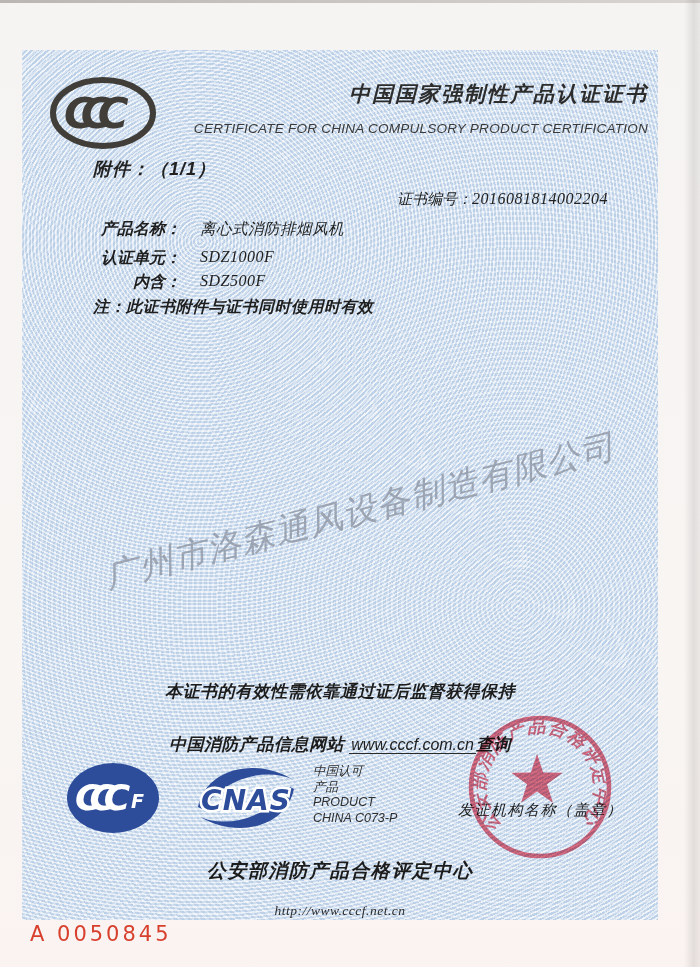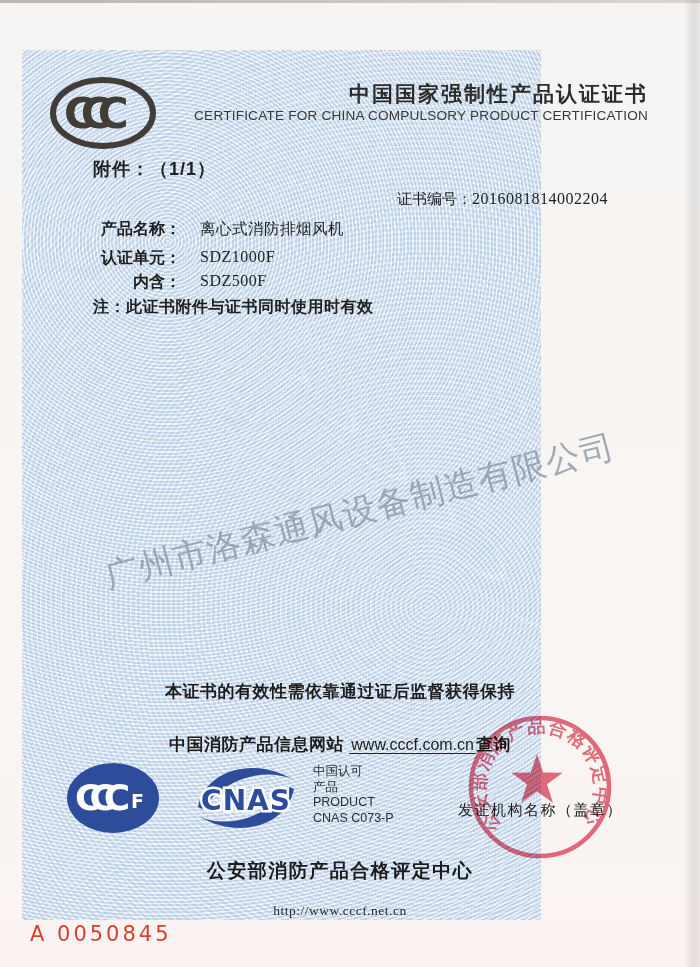--- a/index.html
+++ b/index.html
@@ -10,34 +10,35 @@
     position:relative; width:700px; height:967px; overflow:hidden;
     background:linear-gradient(180deg,#f6f4f2 0%, #f8f5f3 70%, #faf3f1 100%);
   }
   .scan-topline { position:absolute; top:0; left:0; width:100%; height:3px;
     background:linear-gradient(90deg,#b9b6b3,#d8d5d2); }
   .scan-rightband { position:absolute; top:0; right:0; width:16px; height:100%;
     background:linear-gradient(90deg, rgba(0,0,0,0) 0%, rgba(120,118,116,0.18) 60%, rgba(120,118,116,0.10) 100%); }
 
   
   .cert {
-    position:absolute; left:22px; top:50px; width:519px; height:870px;
+    position:absolute; left:22px; top:50px; width:636px; height:870px;
     background-color:#cfdeee;
     background-image:
       repeating-radial-gradient(circle at 28% 22%, rgba(255,255,255,0.50) 0 1.5px, rgba(146,178,216,0.20) 1.5px 3.5px),
       repeating-radial-gradient(circle at 78% 64%, rgba(255,255,255,0.40) 0 2px, rgba(146,178,216,0.16) 2px 5px),
       repeating-linear-gradient(90deg, rgba(255,255,255,0.22) 0 1px, rgba(0,0,0,0) 1px 3px);
+    font-style: italic;
   }
 
   .abs { position:absolute; }
 
   
   .head-block { left:110px; top:30px; width:516px; text-align:right; }
   .title-zh { font-size:21px; font-weight:bold; color:#2c2c2c; letter-spacing:2px; }
-  .title-en { margin-top:0; font-size:13.6px; color:#3a3a3a; letter-spacing:0.2px; white-space:nowrap; }
+  .title-en { margin-top:13px; font-size:13.6px; color:#3a3a3a; letter-spacing:0.2px; white-space:nowrap; }
 
   .attachment { left:71px; top:107px; font-size:18px; font-weight:bold; color:#222; letter-spacing:1px; }
 
   .certno { left:375px; top:140px; font-size:15px; color:#222; white-space:nowrap; }
   .certno .num { font-family:"Liberation Serif", serif; font-size:16px; letter-spacing:0.5px; }
 
   .frow { left:0; width:636px; height:22px; }
   .frow .flabel { position:absolute; left:49px; width:110px; text-align:right;
      font-size:16px; font-weight:bold; color:#1e1e1e; }
   .frow .fvalue { position:absolute; left:178px; font-size:15.5px; color:#1f1f1f; letter-spacing:0.5px; }
@@ -137,21 +138,21 @@
     <svg class="abs cnas-svg" width="112" height="82" viewBox="0 0 112 82">
       <path d="M8,50 C16,12 64,0 102,22 C74,10 34,22 12,52 Z" fill="#2d4d9b"></path>
       <path d="M104,32 C96,70 48,82 10,60 C38,72 78,60 100,30 Z" fill="#2d4d9b"></path>
       <text x="56" y="53" text-anchor="middle" font-family="DejaVu Sans, sans-serif" font-weight="bold" font-size="28" fill="#2d4d9b" stroke="#ffffff" stroke-width="5" paint-order="stroke" letter-spacing="1">CNAS</text>
     </svg>
 
     <div class="abs acc-lines">
       <div>中国认可</div>
       <div>产品</div>
       <div>PRODUCT</div>
-      <div>CNAS C073-P</div>
+      <div>CHINA C073-P</div>
     </div>
 
     <div class="abs issuer-label">发证机构名称（盖章）</div>
 
     <svg class="abs stamp-wrap" viewBox="0 0 170 170">
       <g opacity="0.82">
         <circle cx="85" cy="85" r="69" fill="none" stroke="#e04f66" stroke-width="4.5"></circle>
         <path id="stampArc" d="M46,124 A55,55 0 1 1 124,124" fill="none"></path>
         <text font-size="18" font-weight="bold" fill="#e04f66" textLength="252" lengthAdjust="spacing">
           <textPath href="#stampArc">公安部消防产品合格评定中心</textPath>

